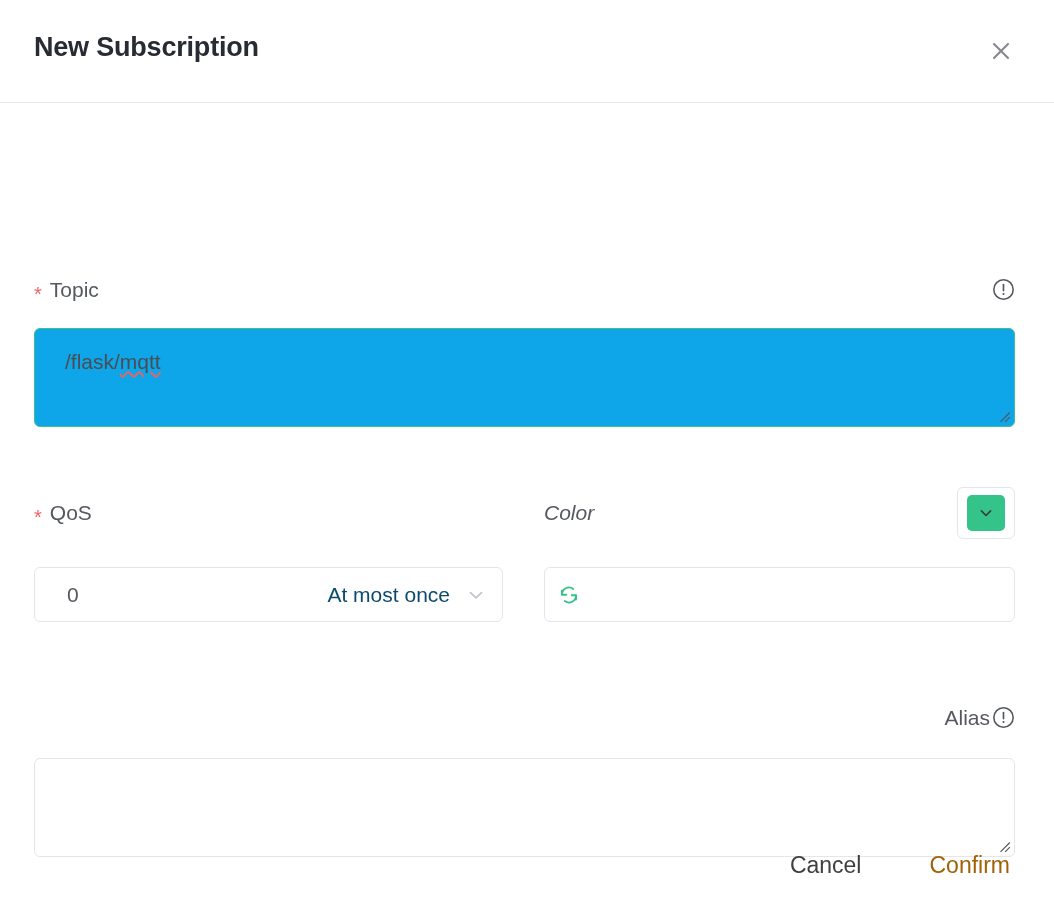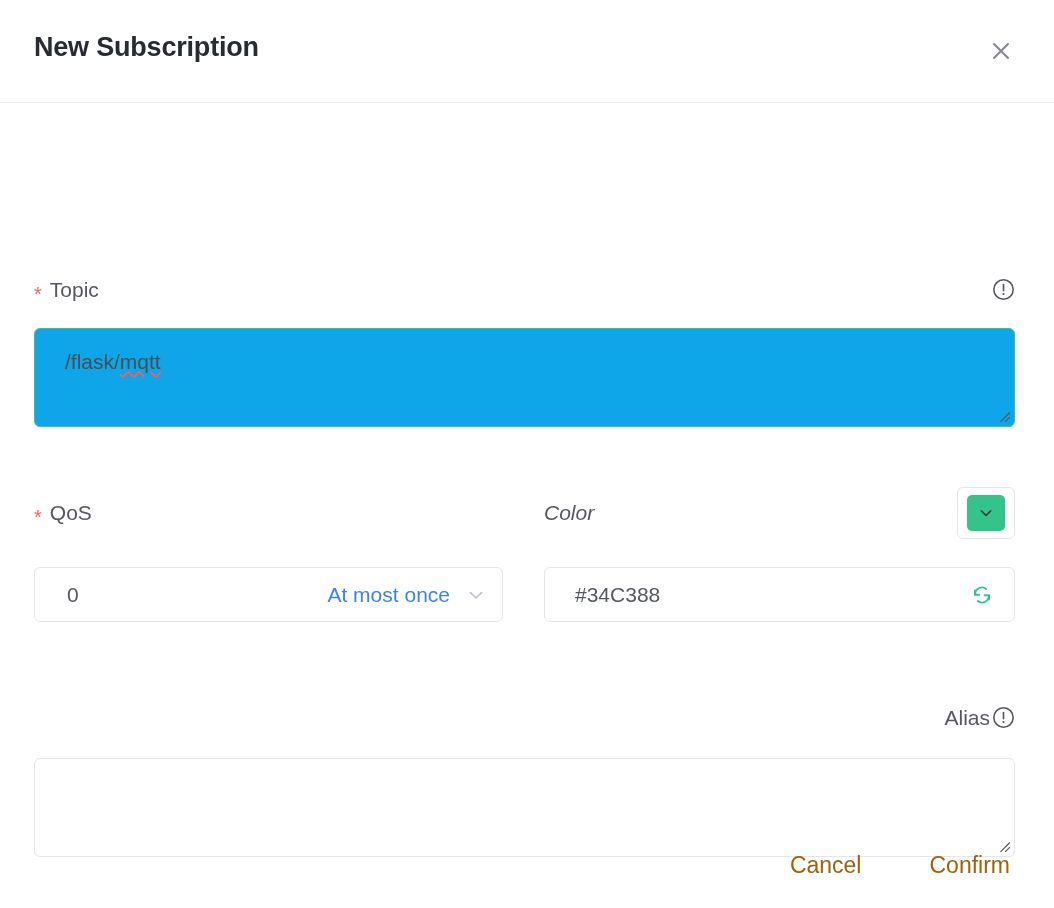--- a/index.html
+++ b/index.html
@@ -145,21 +145,21 @@
     cursor: pointer;
   }
   .select-value-num {
     font-size: 21px;
     color: #55585f;
     margin-left: 32px;
     line-height: 25px;
   }
   .select-value-label {
     font-size: 21px;
-    color: #3b82f6;
+    color: #0c4a6e;
     margin-left: auto;
     line-height: 25px;
   }
   .chevron-wrap {
     width: 52px;
     display: flex;
     align-items: center;
     justify-content: center;
   }
 
@@ -263,21 +263,21 @@
   }
   .btn-text {
     font-size: 23px;
     line-height: 27px;
     background: none;
     border: none;
     cursor: pointer;
     font-family: "Liberation Sans", sans-serif;
     padding: 6px 10px;
   }
-  .btn-cancel { color: #a16207; margin-right: 48px; }
+  .btn-cancel { color: #404040; margin-right: 48px; }
   .btn-confirm { color: #a16207; }
 </style>
 </head>
 <body>
 
 <div class="dialog">
 
   <div class="dialog-header">
     <div class="dialog-title">New Subscription</div>
     <div class="close-btn">
@@ -335,21 +335,20 @@
       <span class="select-value-num">0</span>
       <span class="select-value-label">At most once</span>
       <span class="chevron-wrap">
         <svg width="22" height="22" viewBox="0 0 24 24" fill="none">
           <path d="M6 9.5 L12 15.2 L18 9.5" stroke="#c2c4cc" stroke-width="1.9" stroke-linecap="round" stroke-linejoin="round"></path>
         </svg>
       </span>
     </div>
 
     <div class="color-input-box">
-      <input class="color-input-text" type="text" value="#34C388" style="">
       <span class="refresh-btn">
         <svg width="24" height="24" viewBox="0 0 24 24" fill="none">
           <path d="M19 12.5 a7 7 0 0 1 -11.2 5.6" stroke="#34c388" stroke-width="1.9" stroke-linecap="round" fill="none"></path>
           <path d="M5 11.5 a7 7 0 0 1 11.2 -5.6" stroke="#34c388" stroke-width="1.9" stroke-linecap="round" fill="none"></path>
           <path d="M5 7.4 L5 11.8 L9.3 11.8" stroke="#34c388" stroke-width="1.9" stroke-linecap="round" stroke-linejoin="round" fill="none"></path>
           <path d="M19 16.6 L19 12.2 L14.7 12.2" stroke="#34c388" stroke-width="1.9" stroke-linecap="round" stroke-linejoin="round" fill="none"></path>
         </svg>
       </span>
     </div>
 

